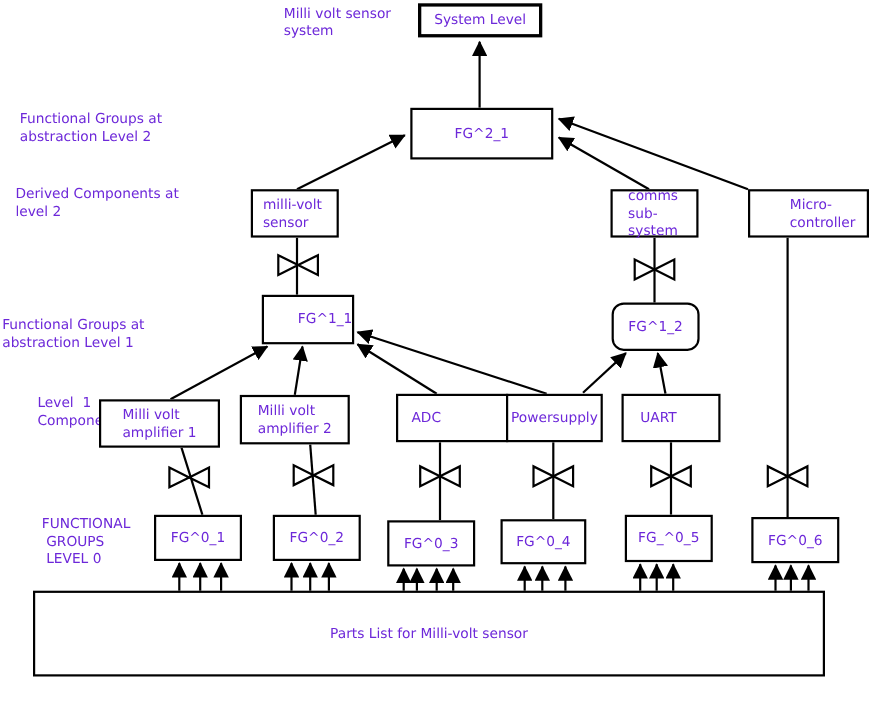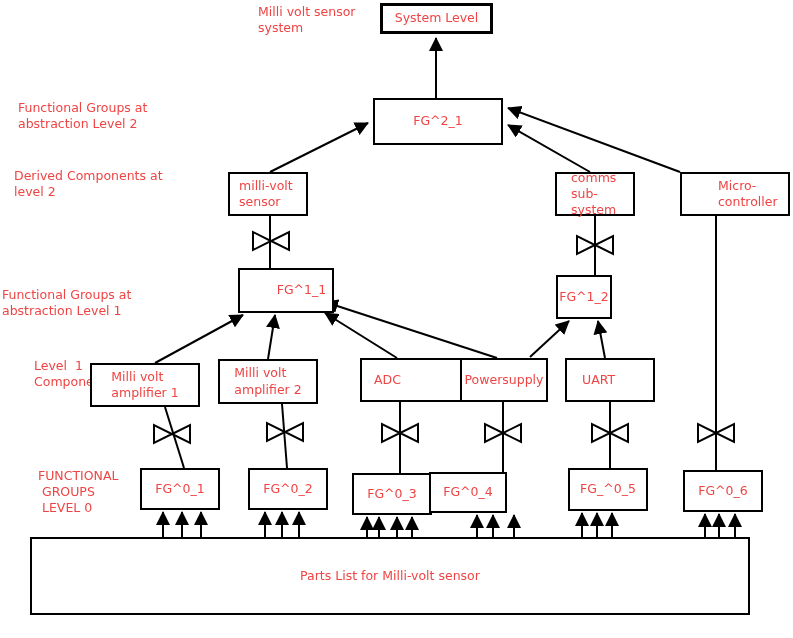--- a/index.html
+++ b/index.html
@@ -6,21 +6,21 @@
     margin: 0;
     padding: 0;
     background: #ffffff;
   }
   #canvas {
     position: relative;
     width: 793px;
     height: 638px;
     background: #ffffff;
     font-family: "DejaVu Sans", "Liberation Sans", sans-serif;
-    color: #ef4444;
+    color: #6d28d9;
     overflow: hidden;
   }
   #wires {
     position: absolute;
     left: 0; top: 0;
     width: 793px;
     height: 638px;
   }
   .box {
     position: absolute;
@@ -162,33 +162,33 @@
   <div class="box thick" style="left:380px;top:3px;width:113px;height:31px;">System Level</div>
   <div class="box" style="left:373px;top:98px;width:130px;height:47px;">FG^2_1</div>
 
   <div class="box pad-left" style="left:228px;top:172px;width:80px;height:44px;padding-left:9px;">milli-volt
 sensor</div>
   <div class="box pad-left" style="left:555px;top:172px;width:80px;height:44px;padding-left:14px;">comms
 sub-system</div>
   <div class="box pad-left" style="left:680px;top:172px;width:110px;height:44px;padding-left:36px;">Micro-
 controller</div>
 
-  <div class="box" style="left:238px;top:268px;width:96px;height:45px;padding-left:31px;">FG^1_1</div>
-  <div class="box" style="left:556px;top:275px;width:56px;height:44px;">FG^1_2</div>
+  <div class="box" style="left:238px;top:268px;width:84px;height:45px;padding-left:31px;">FG^1_1</div>
+  <div class="box" style="left:556px;top:275px;width:80px;height:44px;border-radius:11px;">FG^1_2</div>
 
   <div class="box" style="left:90px;top:363px;width:110px;height:44px;">Milli volt
 amplifier 1</div>
   <div class="box" style="left:218px;top:359px;width:100px;height:45px;">Milli volt
 amplifier 2</div>
   <div class="box pad-left" style="left:360px;top:358px;width:102px;height:44px;padding-left:12px;">ADC</div>
   <div class="box" style="left:460px;top:358px;width:88px;height:44px;">Powersupply</div>
   <div class="box pad-left" style="left:565px;top:358px;width:90px;height:44px;padding-left:15px;">UART</div>
 
   <div class="box" style="left:140px;top:468px;width:80px;height:42px;">FG^0_1</div>
   <div class="box" style="left:248px;top:468px;width:80px;height:42px;">FG^0_2</div>
   <div class="box" style="left:352px;top:473px;width:80px;height:42px;">FG^0_3</div>
-  <div class="box" style="left:429px;top:472px;width:78px;height:41px;">FG^0_4</div>
+  <div class="box" style="left:455px;top:472px;width:78px;height:41px;">FG^0_4</div>
   <div class="box" style="left:568px;top:468px;width:80px;height:43px;">FG_^0_5</div>
   <div class="box" style="left:683px;top:470px;width:80px;height:42px;">FG^0_6</div>
 
   <div class="box" style="left:30px;top:537px;width:720px;height:78px;">Parts List for Milli-volt sensor</div>
 
 </div>
 
 </body></html>

